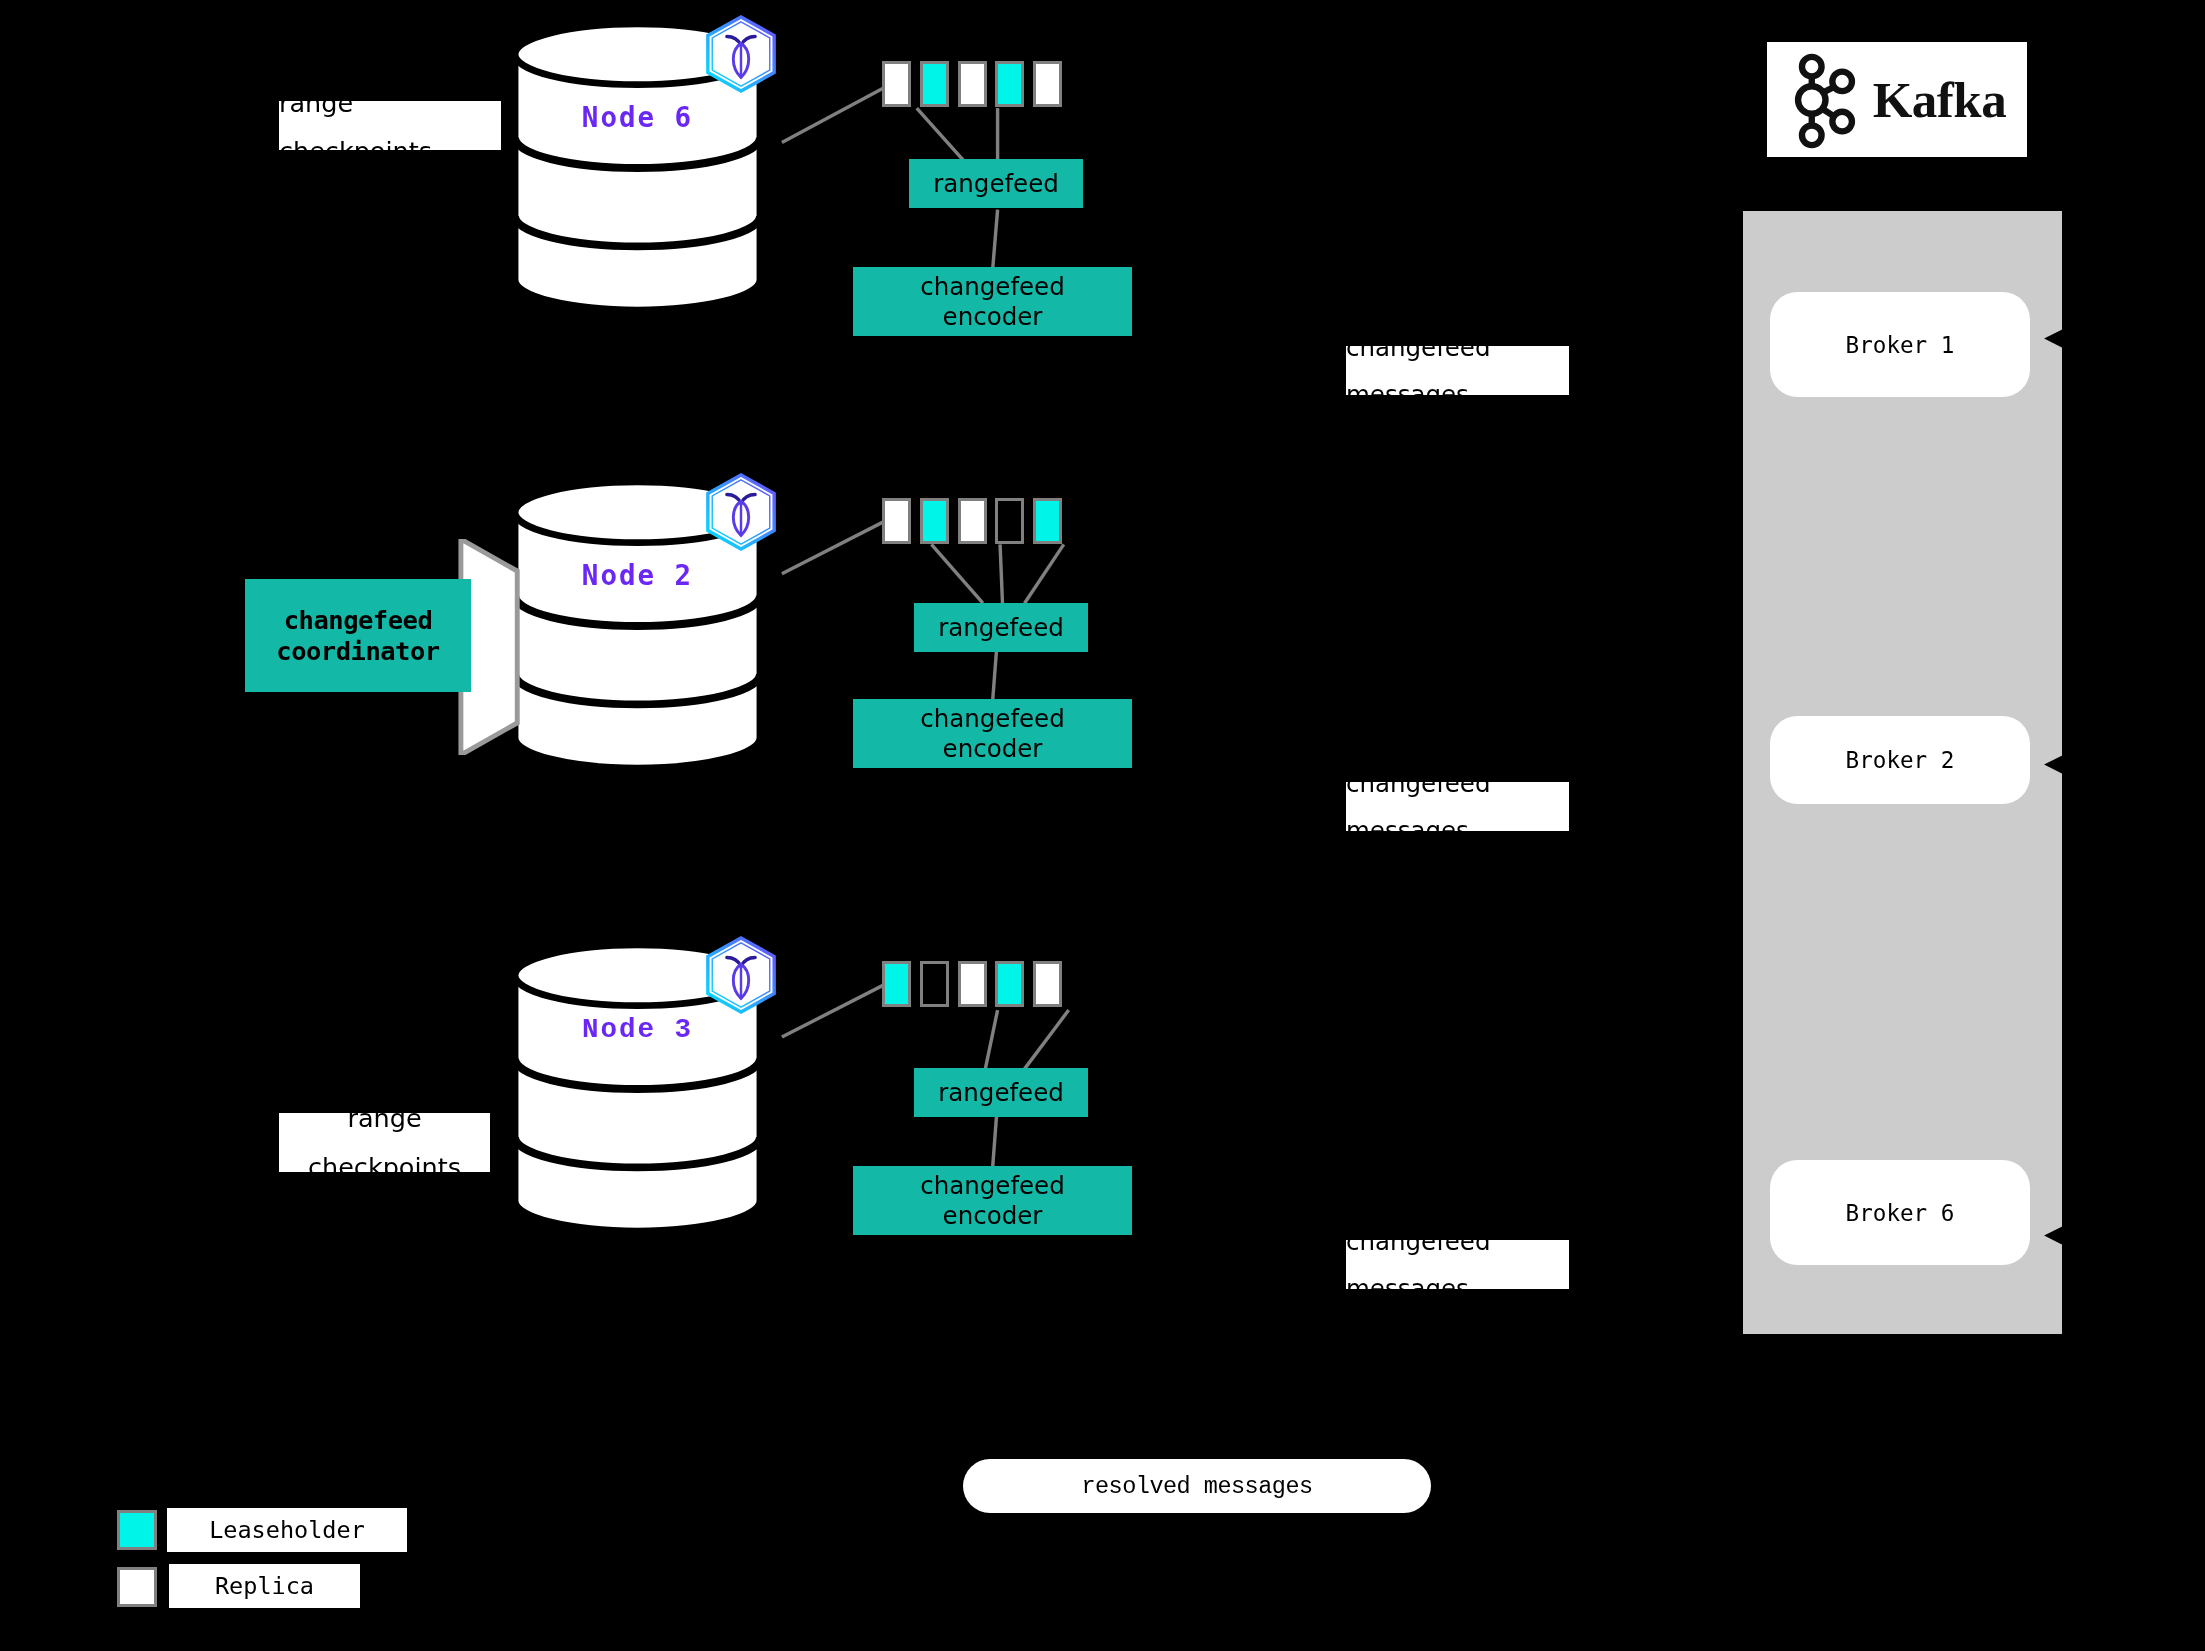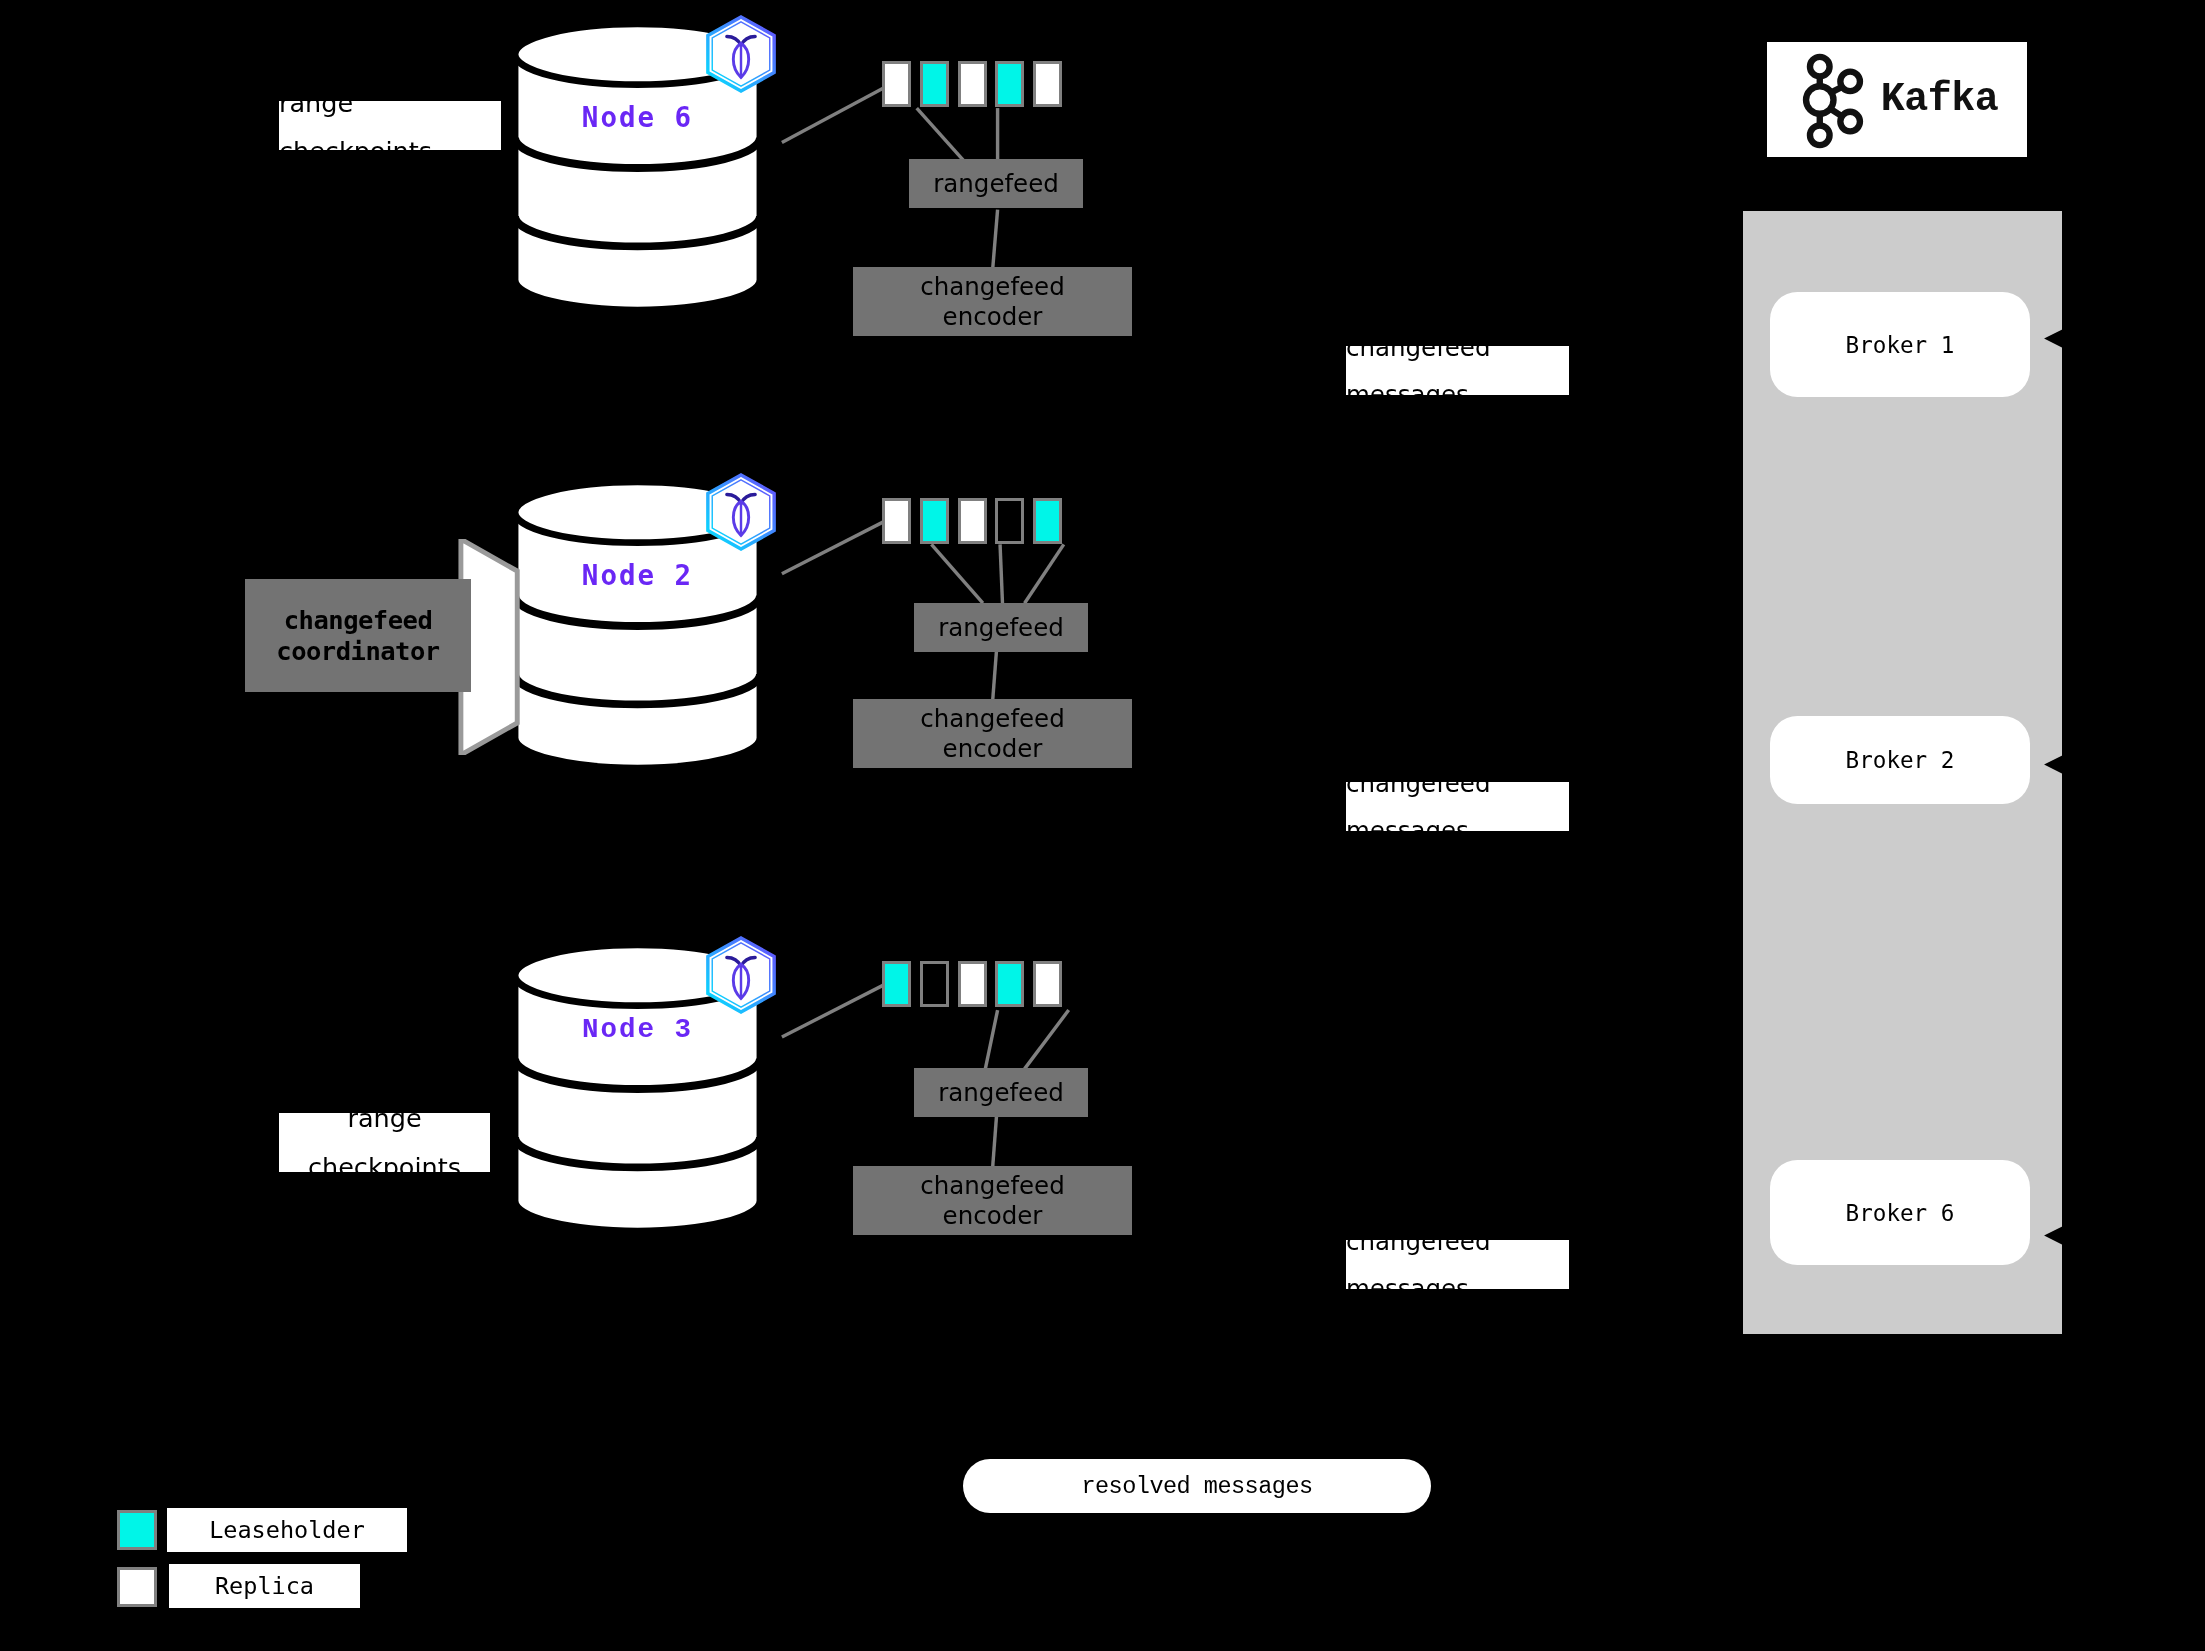--- a/index.html
+++ b/index.html
@@ -13,21 +13,21 @@
   .labelbox{
     background:#ffffff;color:#000;
     font-family:"DejaVu Sans",sans-serif;
     display:flex;align-items:center;justify-content:center;
     text-align:center;line-height:1.18;
     box-sizing:border-box;
     gap:18px;
   }
   .labelbox.overflow{align-items:flex-start;padding-top:2.9px;overflow:visible;}
   .graybox{
-    background:#737373;color:#000;
+    background:#14b8a6;color:#000;
     font-family:"DejaVu Sans",sans-serif;
     display:flex;align-items:center;justify-content:center;
     text-align:center;line-height:1.2;box-sizing:border-box;
   }
   .monobox{font-family:"DejaVu Sans Mono",monospace;}
 
   
   .cyl{width:255px;height:294px;}
   .cyl svg{display:block;}
   .nodelabel{
@@ -47,22 +47,22 @@
   }
   .range-cell.leaseholder{background:#00F5E8;}
   .range-cell.replica{background:#ffffff;}
   .range-cell.empty{background:transparent;}
 
   
   .kafka-logo{
     background:#ffffff;display:flex;align-items:center;justify-content:center;gap:10.8px;
   }
   .kafka-word{
-    font-family:Liberation Mono, monospace;font-weight:bold;color:#111;
-    font-size:40px;letter-spacing:-0.5px;
+    font-family:Liberation Serif, serif;font-weight:bold;color:#111;
+    font-size:51px;letter-spacing:-0.5px;
   }
   .kafka-panel{background:#cccccc;}
   .broker{
     background:#ffffff;border-radius:27.5px;color:#000;
     font-family:"DejaVu Sans Mono",monospace;font-size:22.6px;
     display:flex;align-items:center;justify-content:center;
   }
 
   
   .pill{

